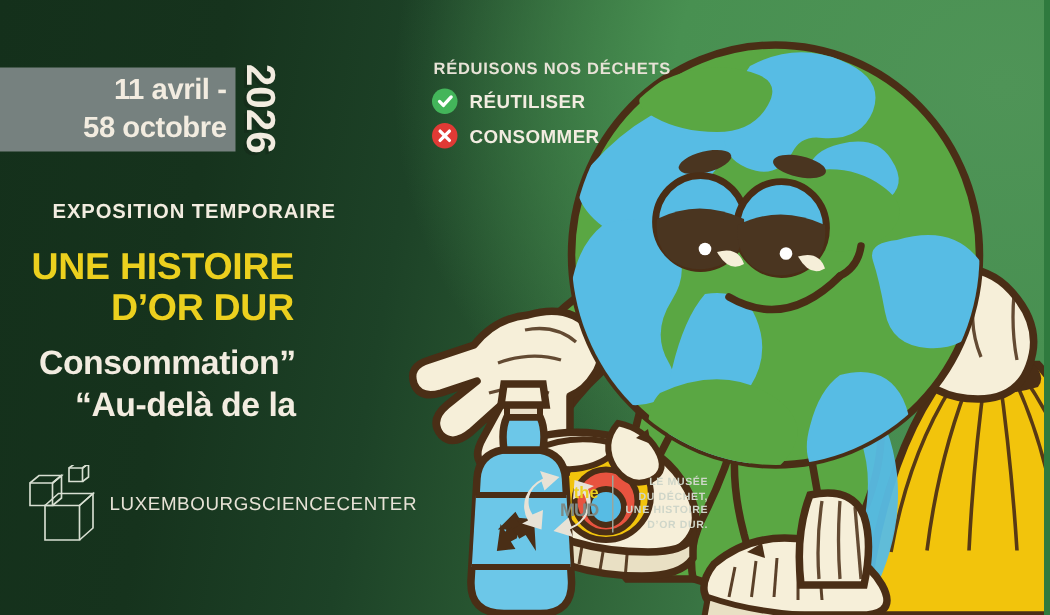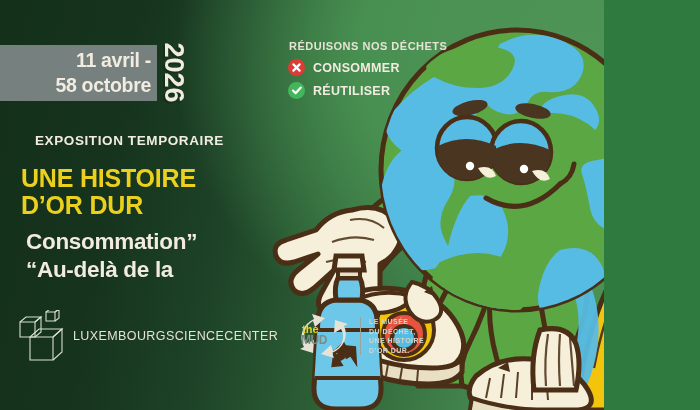--- a/index.html
+++ b/index.html
@@ -2,24 +2,25 @@
 <html><head>
 <meta charset="utf-8">
 <style>
   html,body{margin:0;padding:0;}
   body{
     width:700px;height:410px;overflow:hidden;
     font-family:"Liberation Sans",sans-serif;
     background:#2f7a3e;
   }
   #poster{
-    position:relative;width:604px;height:410px;overflow:hidden;
+    position:relative;width:696px;height:410px;overflow:hidden;
     background:
       radial-gradient(ellipse 520px 430px at 96% 14%, #4f9457 0%, #489051 42%, rgba(72,144,81,0) 78%),
       linear-gradient(100deg,#14301b 0%,#16331d 20%,#1d4227 38%,#2b5c34 55%,#3b7845 72%,#4a8e53 88%,#4e9457 100%);
+    text-align: right;
   }
   
   #art{position:absolute;inset:0;width:700px;height:410px;}
   
   .badge{
     position:absolute;left:0;top:45px;width:157px;height:56px;
     background:#76817f;
     display:flex;flex-direction:column;align-items:flex-end;justify-content:center;
     box-sizing:border-box;padding:0 6px 0 0;
   }
@@ -73,21 +74,21 @@
     white-space:nowrap;
   }
   
   .logos{position:absolute;left:16px;top:310px;display:flex;align-items:center;}
   .lsc{display:flex;align-items:center;gap:5px;}
   .lsc-words{
     display:flex;align-items:flex-end;
     color:#e7e2d6;font-size:12.5px;line-height:14.5px;letter-spacing:.4px;
   }
   .mud{display:flex;align-items:center;margin-left:17px;}
-  .mud-mark{position:relative;width:58px;height:46px;}
+  .mud-mark{position:relative;width:58px;height:46px;margin-left:48px;}
   .mud-text{
     position:absolute;left:6px;top:11px;width:50px;
     color:#ecd01e;font-weight:bold;line-height:1;
   }
   .mud-the{font-size:11px;display:block;margin-left:1px;}
   .mud-mud{font-size:12px;display:block;color:#7d8a86;letter-spacing:-.5px;margin-top:-1px;}
   .mud-tag{
     margin-left:7px;padding-left:8px;border-left:1px solid #9aa69c;
     color:#cfd6c9;font-size:7px;line-height:9.5px;letter-spacing:.45px;
     font-weight:bold;
@@ -286,35 +287,35 @@
 
   <div class="subtitle">
     <div>Consommation”</div>
     <div>“Au-delà de la</div>
   </div>
 
   <div class="waste">
     <div class="waste-head">RÉDUISONS NOS DÉCHETS</div>
 
     <div class="wrow">
+      <span class="wicon" style="background:#43b55a;">
+        <svg width="12" height="11" viewBox="0 0 12 11">
+            <path d="M2,5.6 L4.6,8.3 L9.8,2.6" stroke="#fff" stroke-width="2.2" fill="none" stroke-linecap="round" stroke-linejoin="round"></path>
+          </svg>
+      </span>
+      <span class="wlabel">RÉUTILISER</span>
+    </div>
+
+    <div class="wrow">
       <span class="wicon" style="background:#e03a35;">
         <svg width="11" height="11" viewBox="0 0 11 11">
             <path d="M2.4,2.4 L8.6,8.6 M8.6,2.4 L2.4,8.6" stroke="#fff" stroke-width="2.2" stroke-linecap="round"></path>
           </svg>
       </span>
       <span class="wlabel">CONSOMMER</span>
-    </div>
-
-    <div class="wrow">
-      <span class="wicon" style="background:#43b55a;">
-        <svg width="12" height="11" viewBox="0 0 12 11">
-            <path d="M2,5.6 L4.6,8.3 L9.8,2.6" stroke="#fff" stroke-width="2.2" fill="none" stroke-linecap="round" stroke-linejoin="round"></path>
-          </svg>
-      </span>
-      <span class="wlabel">RÉUTILISER</span>
     </div>
   </div>
 
   <div class="logos">
 
     <div class="lsc">
       <svg width="52" height="52" viewBox="0 0 52 52">
         <g fill="none" stroke="#d8dfd2" stroke-width="1.1">
           <path d="M30,2 l9,-0 l0,9 l-9,0 z"></path>
           <path d="M30,2 l4,-3 l9,0 l-4,3"></path>

